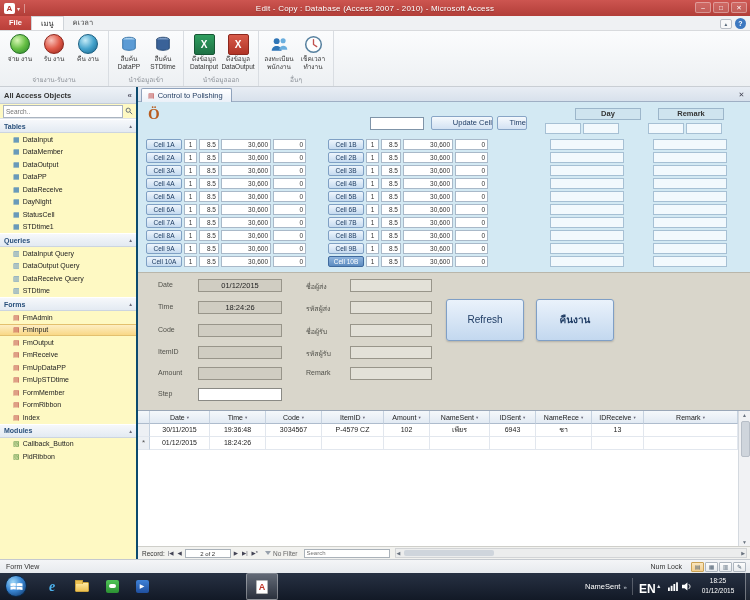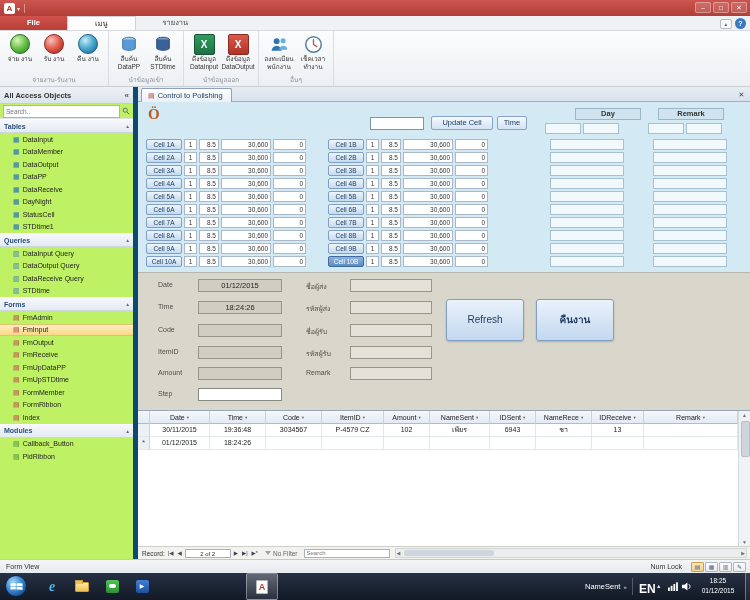--- a/index.html
+++ b/index.html
@@ -16,21 +16,21 @@
   .qat-sep{width:1px;height:9px;background:rgba(255,255,255,.4);margin-left:2px}
   .title-text{position:absolute;left:0;right:0;text-align:center;font-size:8px;letter-spacing:.2px;
     text-shadow:0 1px 1px rgba(0,0,0,.25)}
   .winbtns{position:absolute;right:3px;top:2px;display:flex;gap:2px;z-index:2}
   .winbtns span{width:16px;height:11px;font-size:6.5px;line-height:10px;text-align:center;
     background:rgba(255,255,255,.14);border:1px solid rgba(255,255,255,.35);border-radius:2px;box-sizing:border-box}
 
   
   .tabrow{position:absolute;left:0;top:16px;width:750px;height:15px;background:#eff1f3;
     border-bottom:1px solid #d8dadd;box-sizing:border-box;display:flex;font-size:7.5px;color:#444}
-  .tab{padding:0 27px;line-height:14px}
+  .tab{padding:0 9px;line-height:14px}
   .tab.file{background:linear-gradient(#d0524c,#b93f39);color:#fff;font-weight:bold}
   .tab.active{background:#fdfdfd;border:1px solid #cfd4d9;border-bottom:none;color:#222}
   .tabrow-right{position:absolute;right:4px;top:2px;display:flex;gap:3px;align-items:center}
   .rmin{width:12px;height:10px;border:1px solid #b8bec6;background:#f7f8f9;color:#567;font-size:5.5px;
     text-align:center;line-height:9px;border-radius:2px;box-sizing:border-box}
   .rhelp{width:11px;height:11px;border-radius:50%;background:#3c78c0;color:#fff;font-size:7px;
     font-weight:bold;text-align:center;line-height:11px}
 
   
   .ribbon{position:absolute;left:0;top:31px;width:750px;height:56px;
@@ -43,22 +43,22 @@
   .ric-r{border-radius:50%;background:radial-gradient(circle at 35% 30%,#f8c3bb,#e05948 50%,#9c2d22 92%);border:1px solid #8c251c}
   .ric-b{border-radius:50%;background:radial-gradient(circle at 35% 30%,#c5ecf8,#45a3cc 50%,#1f6d94 92%);border:1px solid #1a5f82}
   .ric-sheet{width:19px;height:19px;border-radius:2px;color:#fff;font-weight:bold;font-size:10px;line-height:19px;text-align:center;display:block}
   .ric-xg{background:linear-gradient(#2f9e5f,#1e7145);border:1px solid #165634}
   .ric-xr{background:linear-gradient(#d85b4a,#b03326);border:1px solid #8c281e}
   .rlabel{font-size:6.5px;line-height:7.5px;text-align:center;color:#333}
   .rglabel{position:absolute;left:0;right:0;bottom:1px;text-align:center;font-size:6.5px;color:#8a8f96;white-space:nowrap}
 
   
   .workarea{position:absolute;left:0;top:87px;width:750px;height:472px}
-  .navpane{position:absolute;left:0;top:0;width:138px;height:100%;background:#bef264;
-    border-right:5px solid #0c4a6e;box-sizing:border-box;overflow:hidden}
+  .navpane{position:absolute;left:0;top:0;width:138px;height:100%;background:#fef9c3;
+    border-right:2px solid #0c4a6e;box-sizing:border-box;overflow:hidden}
   .nav-header{height:16px;background:linear-gradient(#eef2f7,#dbe3ec);border-bottom:1px solid #c4cdd8;
     display:flex;align-items:center;justify-content:space-between;padding:0 4px;font-size:7.5px;font-weight:bold;color:#333}
   .nav-collapse{color:#556;font-size:8px}
   .nav-search{height:15px;display:flex;align-items:center;padding:1px 3px;gap:2px;border-bottom:1px solid #dde3ea;box-sizing:border-box}
   .nav-search input{flex:1;height:11px;border:1px solid #aab4c0;font-size:6.5px;padding:0 2px;font-family:inherit;background:#fff;min-width:0}
   .nsec-h{height:14px;background:linear-gradient(#f6f8fb,#e3eaf2);border-top:1px solid #fff;
     border-bottom:1px solid #ccd5e0;display:flex;align-items:center;justify-content:space-between;padding:0 4px;box-sizing:border-box}
   .nsec-t{font-size:7px;font-weight:bold;color:#29507c}
   .nsec-c{font-size:5.5px;color:#667}
   .nitem{height:12.5px;display:flex;align-items:center;gap:3px;padding-left:13px;font-size:7px;color:#222;box-sizing:border-box}
@@ -80,21 +80,21 @@
   
   .formwrap{position:absolute;left:0;top:15px;right:0;bottom:0;background:#d3e9f3}
   .form-top{position:absolute;left:0;top:0;right:0;height:170px;background:#d3e9f3}
   .form-logo{position:absolute;left:10px;top:4px;font-family:"Liberation Serif","DejaVu Serif",serif;
     font-size:15px;font-weight:bold;color:#b85c1e}
   .form-title{position:absolute;left:29px;top:8px;font-family:"Liberation Serif","DejaVu Serif",serif;
     font-size:13px;font-weight:bold;color:#1c3c6e}
   .top-input{position:absolute;left:232px;top:15px;width:54px;height:13px;border:1px solid #7f94a8;
     background:#fff;box-sizing:border-box;font-size:7px;padding:0 2px;font-family:inherit}
   .btn{background:linear-gradient(#f5f9fd,#d3e2f3);border:1px solid #88a5c6;border-radius:2px;
-    color:#1f3c64;text-align:center;box-sizing:border-box}
+    color:#1f3c64;text-align:right;box-sizing:border-box}
   .updatecell-btn{position:absolute;left:293px;top:14px;width:62px;height:14px;font-size:7.5px;line-height:12px}
   .time-btn{position:absolute;left:359px;top:14px;width:30px;height:14px;font-size:7.5px;line-height:12px}
   .daynight{position:absolute;top:6px;height:12px;width:66px;background:#cfe4ef;border:1px solid #9cb6ca;
     box-sizing:border-box;text-align:center;font-size:7.5px;line-height:10px;color:#333;font-weight:bold}
   .day-h{left:437px}.night-h{left:520px}
   .tbox{position:absolute;top:21px;width:36px;height:11px;background:#f2f9fd;border:1px solid #a6c0d4;box-sizing:border-box}
   .tb1{left:407px}.tb2{left:445px}.tb3{left:510px}.tb4{left:548px}
   .cellgrid{position:absolute;left:0;top:37px;right:0;height:133px}
   .crow{position:absolute;left:0;width:100%;height:11px}
   .crow span{position:absolute;top:0;height:11px;box-sizing:border-box}
@@ -203,31 +203,32 @@
 <body>
 
 <div class="screen">
 
   <div class="titlebar">
     <div class="qat">
       <span class="app-icon">A</span>
       <span class="qat-arrow">▾</span>
       <span class="qat-sep"></span>
     </div>
+    <div class="title-text">Edit - Copy : Database (Access 2007 - 2010) - Microsoft Access</div>
     <div class="winbtns">
       <span>–</span>
       <span>□</span>
       <span>✕</span>
     </div>
   </div>
 
   <div class="tabrow">
     <div class="tab file">File</div>
     <div class="tab active">เมนู</div>
-    <div class="tab">รายงาน</div>
+    <div class="tab">คเวลา</div>
     <div class="tabrow-right">
       <span class="rmin">▴</span>
       <span class="rhelp">?</span>
     </div>
   </div>
 
   <div class="ribbon" id="ribbon-groups">
       <div class="rgroup">
         <div class="rbtns">
           <div class="rbtn">

